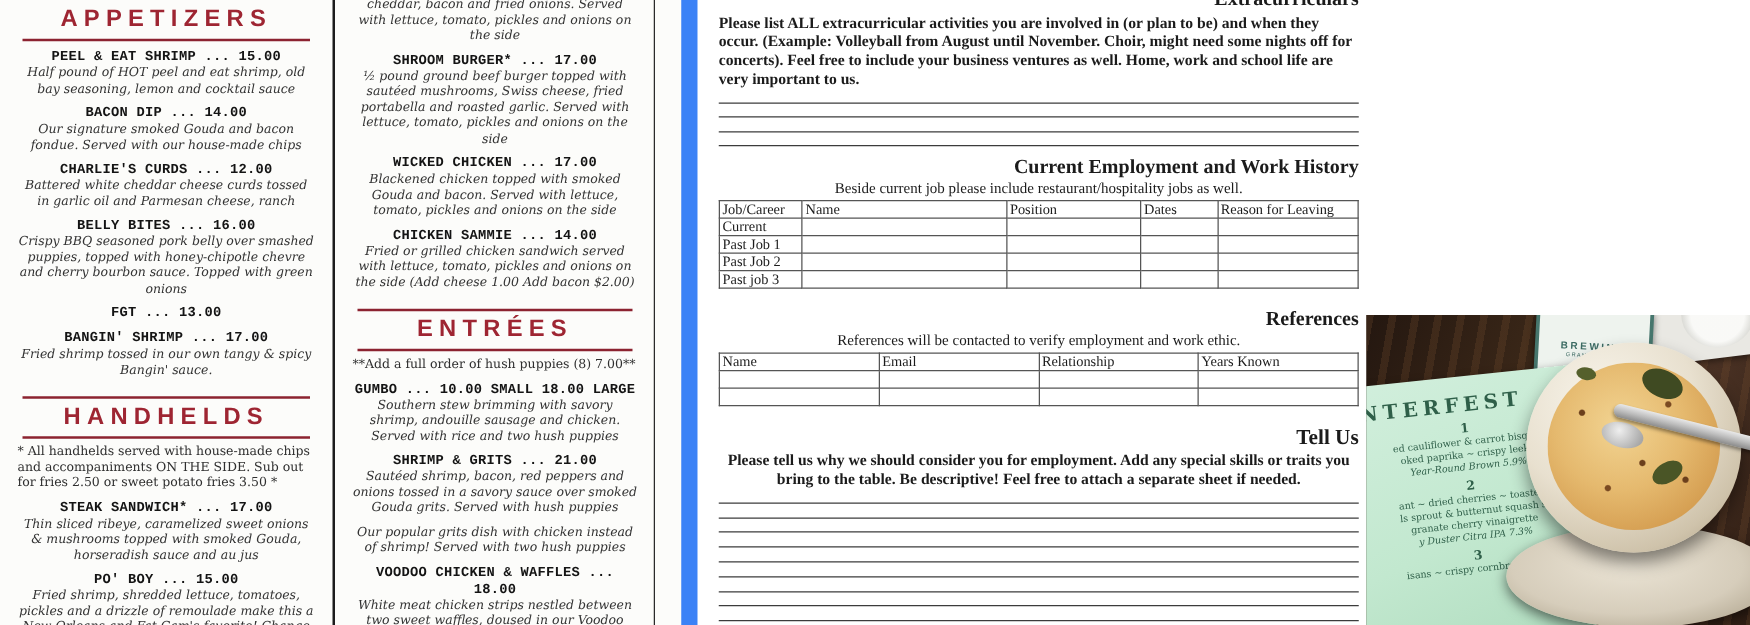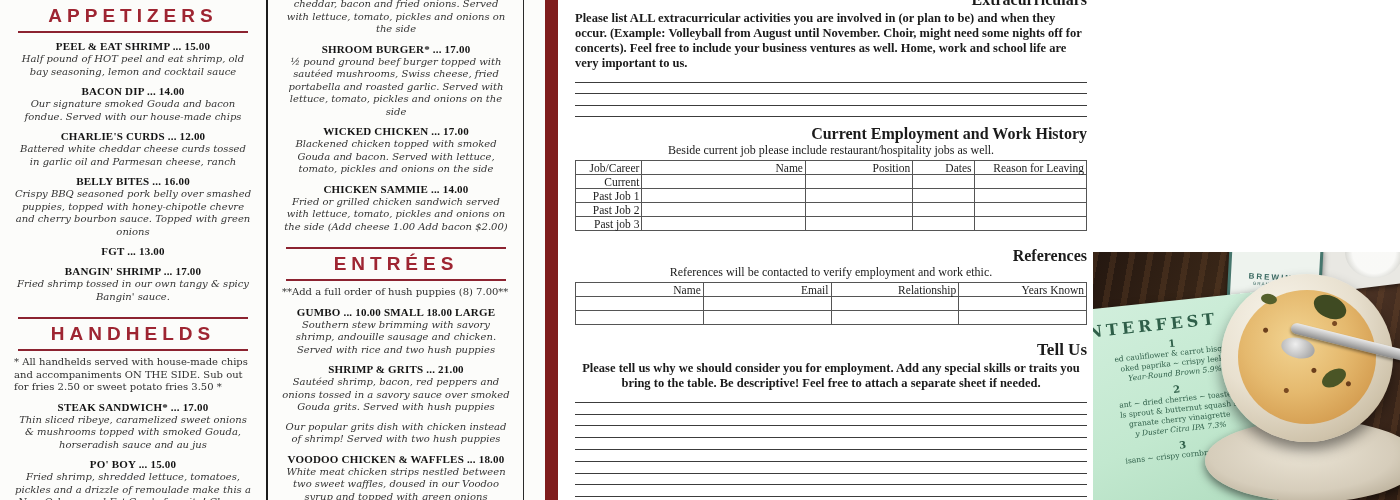--- a/index.html
+++ b/index.html
@@ -1,34 +1,34 @@
 <!DOCTYPE html>
 <html><head>
 <meta charset="utf-8">
 <style>
   html,body { margin:0; padding:0; }
-  .screen { position:relative; width:1400px; height:500px; background:#7f1d1d; overflow:hidden;
+  .screen { position:relative; width:1400px; height:500px; background:#3b82f6; overflow:hidden;
             font-family:"Liberation Serif", serif; }
 
   
   .menu-page { position:absolute; left:0; top:0; width:545px; height:500px; background:#fcfcfa; overflow:hidden; }
   .menu-col { position:absolute; top:0; height:500px; overflow:hidden; }
   .menu-col-left  { left:14px;  width:238px; }
   .menu-col-right { left:282px; width:228px; }
   .menu-vrule  { position:absolute; top:0; bottom:0; width:2px; background:#1c1c1c; }
   .menu-vrule.v1 { left:266px; }
   .menu-vrule.v2 { left:523px; width:1px; background:#2a2a2a; }
 
   .sec-title { font-family:"Liberation Sans",sans-serif; font-weight:bold; font-size:19px;
                letter-spacing:5px; color:#9e2532; text-align:center; line-height:24px; }
   .sec-rule  { border-top:2px solid #8c2330; margin:3px 4px; }
   .sec-head  { margin-top:4px; }
   .sec-head.mid { margin-top:14px; }
 
-  .mi-name { font-family:Liberation Serif, serif; font-weight:bold; font-size:11px;
+  .mi-name { font-family:Liberation Mono, monospace; font-weight:bold; font-size:11px;
              line-height:13px; text-align:center; color:#141414; letter-spacing:0.2px; }
   .mi-desc { font-family:"DejaVu Serif",serif; font-style:italic; font-size:10px;
              line-height:12.5px; text-align:center; color:#333; }
   .menu-item { margin-top:7px; }
   .menu-note { font-family:"DejaVu Serif",serif; font-size:10px; line-height:12.5px;
                text-align:left; color:#2f2f2f; margin-top:5px; }
   .partial-desc { margin-top:-2px; }
 
   
   .app-page { position:absolute; left:558px; top:0; width:842px; height:500px; background:#ffffff; }
@@ -37,21 +37,21 @@
   .x-head .f-title { margin-top:-9px; }
   .f-title { font-weight:bold; font-size:16px; text-align:right; line-height:18px; }
   .f-title.big { font-size:17px; }
   .f-sub   { font-size:12px; text-align:center; line-height:13px; margin-top:1px; }
   .f-body  { font-size:12.5px; line-height:15px; margin-top:2px;font-weight:bold; }
   .f-body.center { text-align:center; }
   .wline { border-bottom:1px solid #3c3c3c; height:0; }
   .wl-x  { margin-top:10.5px; }
   .wl-t  { margin-top:10.8px; }
   .f-table { width:100%; border-collapse:collapse; font-size:11.5px; margin-top:3px; }
-  .f-table td { border:1px solid #555; height:13px; padding:0 2px; text-align:right; } .mt8 { margin-top:8px; } .mt12 { margin-top:16px; }
+  .f-table td { border:1px solid #555; height:13px; padding:0 2px; text-align:left; } .mt8 { margin-top:8px; } .mt12 { margin-top:16px; }
 
   
   .photo { position:absolute; left:1093px; top:252px; width:307px; height:248px; overflow:hidden;
            background:
              repeating-linear-gradient(100deg, rgba(120,80,48,0.25) 0 6px, rgba(0,0,0,0) 6px 18px),
              linear-gradient(115deg, #241710 0%, #3a2718 35%, #54392a 60%, #2e1d13 100%);
   }
   .coaster { position:absolute; left:135px; top:-10px; width:88px; height:62px; transform:rotate(3deg);
              background:#eef3ee; border:3px solid #46766d; border-radius:8px; text-align:center;
              box-shadow:0 3px 6px rgba(0,0,0,0.5); }

